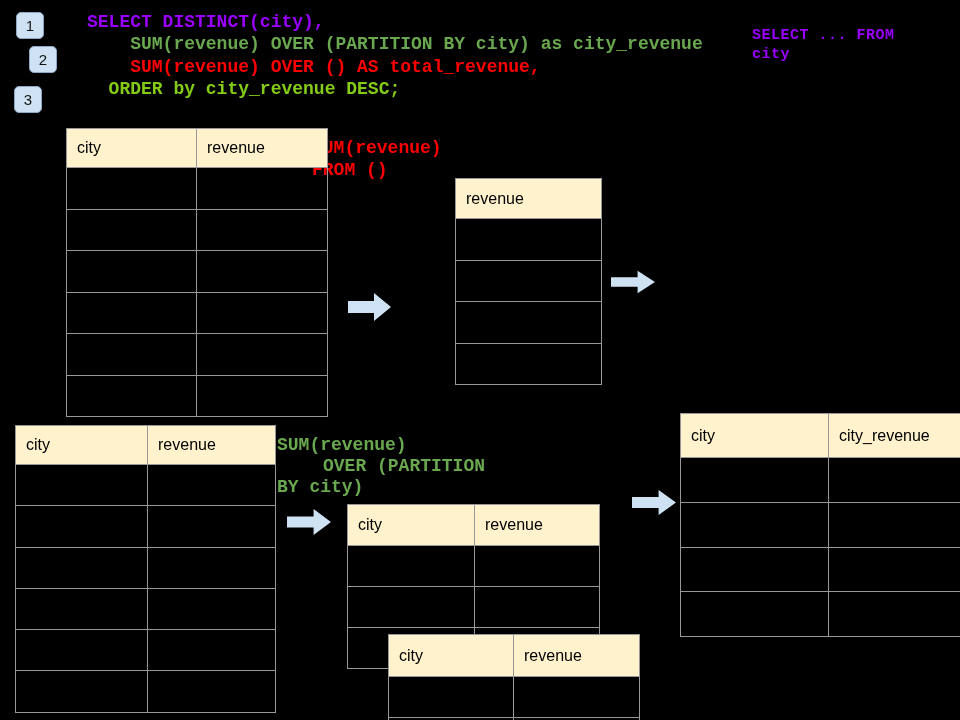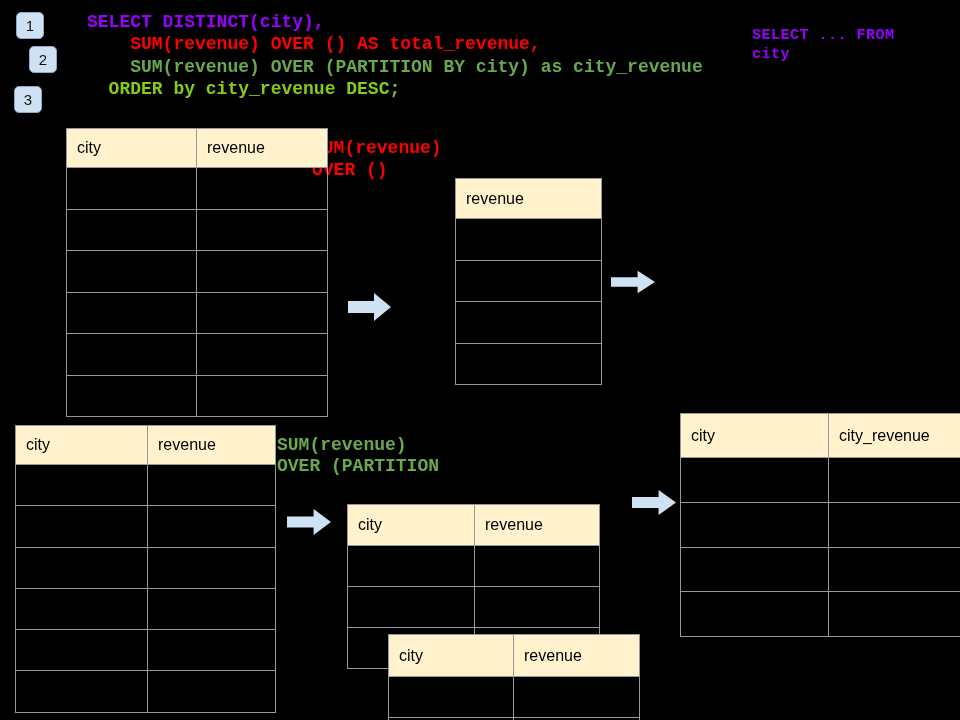--- a/index.html
+++ b/index.html
@@ -25,35 +25,36 @@
     padding-left:10px;vertical-align:middle;
   }
   .flow-arrow{position:absolute;}
 </style>
 </head>
 <body>
 
 <div id="canvas">
   <div id="sql-code" class="code-block">
       <div class="code-line" style="color: rgb(153, 0, 255);">SELECT DISTINCT(city),</div>
+      <div class="code-line" style="color: rgb(106, 168, 79);">    SUM(revenue) OVER (PARTITION BY city) as city_revenue</div>
       <div class="code-line" style="color: rgb(255, 0, 0);">    SUM(revenue) OVER () AS total_revenue,</div>
-      <div class="code-line" style="color: rgb(106, 168, 79);">    SUM(revenue) OVER (PARTITION BY city) as city_revenue</div>
       <div class="code-line" style="color: #84cc16;">  ORDER by city_revenue DESC;</div>
     </div>
   <div id="side-note" class="code-block">
       <div class="code-line" style="color: rgb(153, 0, 255);">SELECT ... FROM</div>
       <div class="code-line" style="color: rgb(153, 0, 255);">city</div>
     </div>
   <div id="annotation-total" class="code-block">
       <div class="code-line" style="color: rgb(255, 0, 0);">SUM(revenue)</div>
-      <div class="code-line" style="color: rgb(255, 0, 0);">OVER ()</div>
+      <div class="code-line" style="color: rgb(255, 0, 0);">FROM ()</div>
     </div>
   <div id="annotation-partition" class="code-block">
       <div class="code-line" style="color: rgb(106, 168, 79);">SUM(revenue)</div>
-      <div class="code-line" style="color: rgb(106, 168, 79);">OVER (PARTITION</div>
+      <div class="code-line" style="color: rgb(106, 168, 79); padding-left: 46px;">OVER (PARTITION</div>
+      <div class="code-line" style="color: rgb(106, 168, 79);">BY city)</div>
     </div>
   <div id="badges-layer">
       <div class="step-badge" style="left: 16px; top: 12px; background: rgb(207, 226, 243); border: 1px solid rgb(143, 168, 196);">1</div>
       <div class="step-badge" style="left: 29px; top: 46px; background: rgb(207, 226, 243); border: 1px solid rgb(143, 168, 196);">2</div>
       <div class="step-badge" style="left: 14px; top: 86px; background: rgb(207, 226, 243); border: 1px solid rgb(143, 168, 196);">3</div>
     </div>
   <div id="tables-layer">
       <table class="dtable" style="left: 66px; top: 128px; width: 239px;">
         <tbody>
           <tr style="height: 39px;">

